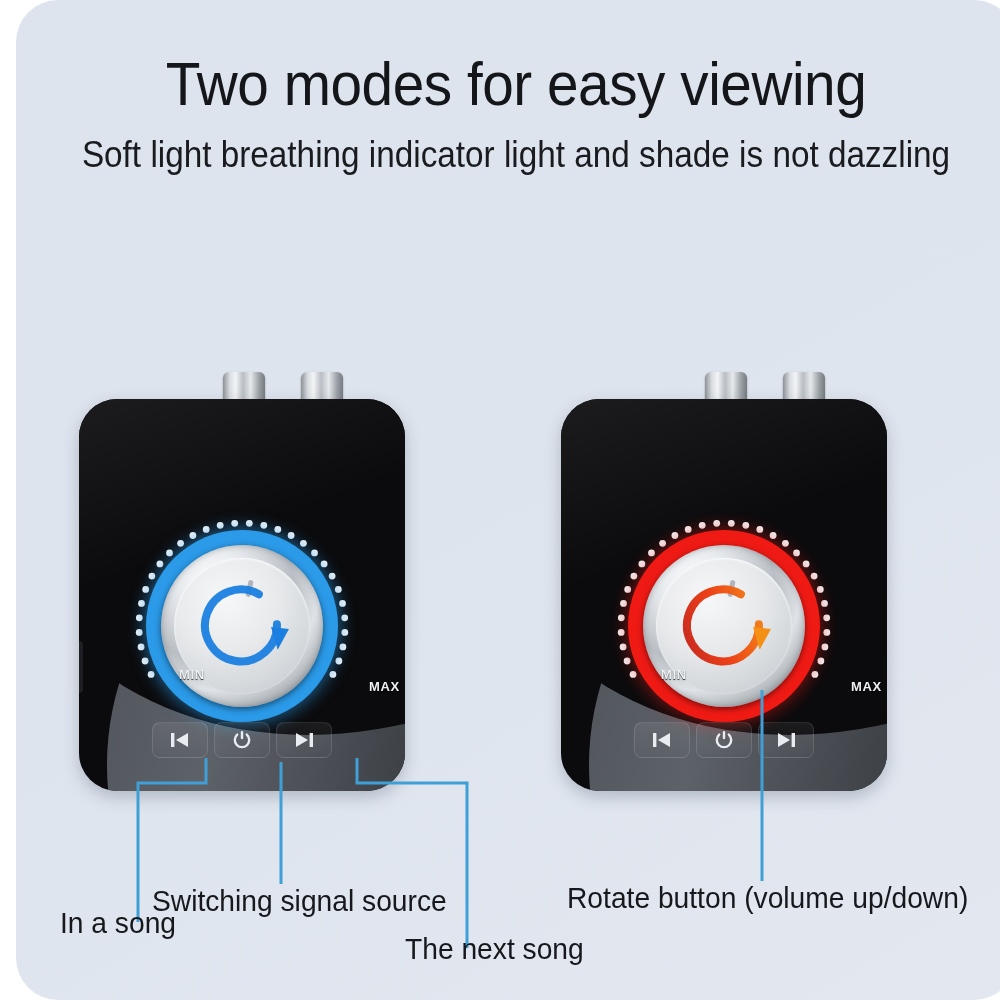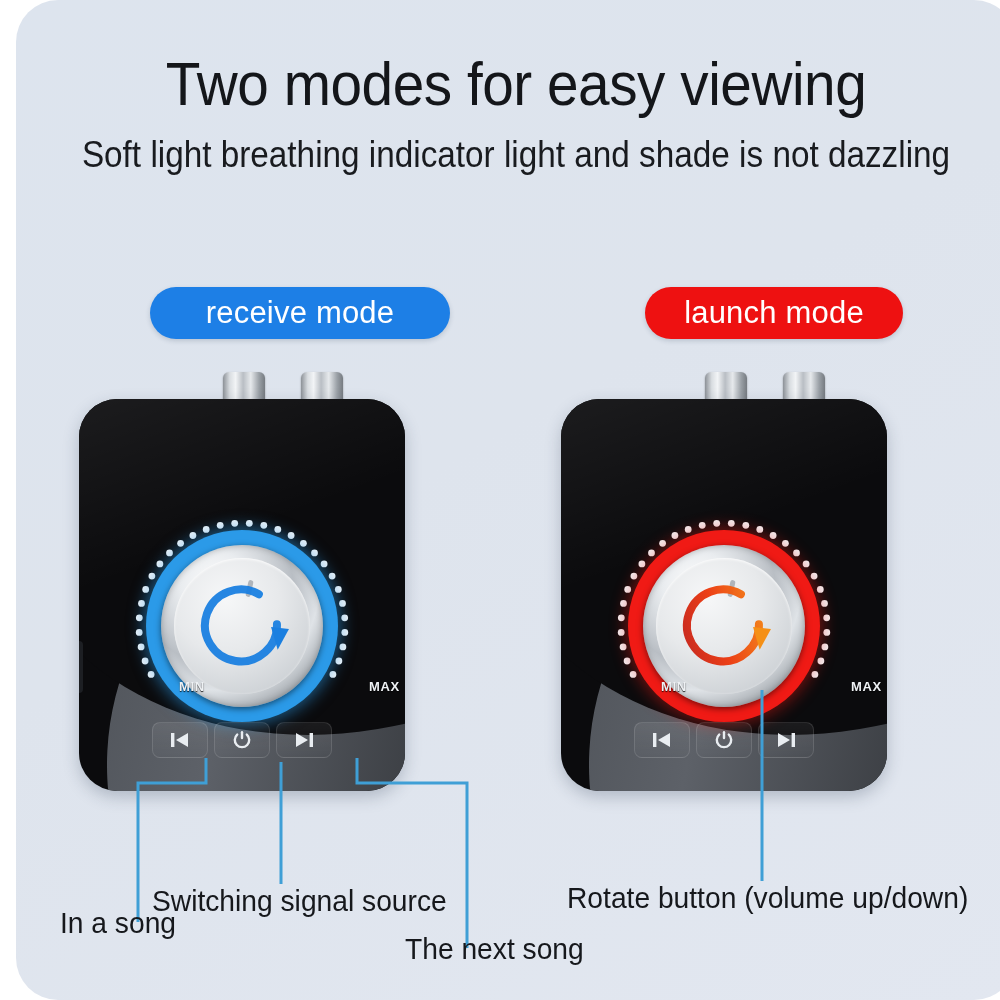--- a/index.html
+++ b/index.html
@@ -189,21 +189,21 @@
   .arrow-svg { position: absolute; left: 0; top: 0; width: 136px; height: 136px; }
 
   .minmax {
     position: absolute;
     font-size: 13px;
     font-weight: bold;
     color: #eef1f4;
     letter-spacing: 0.6px;
     text-shadow: 0 1px 1px rgba(0,0,0,0.8);
   }
-  .lbl-min { left: 100px; top: 280px; }
+  .lbl-min { left: 100px; top: 268px; }
   .lbl-max { left: 290px; top: 280px; }
 
   
   .btn-row {
     position: absolute;
     left: 50%;
     top: 323px;
     transform: translateX(-50%);
     display: flex;
     gap: 6px;
@@ -241,22 +241,20 @@
 </style>
 </head>
 <body>
 
 <div class="stage">
   <div class="bg-card"></div>
 
   <div class="headline">Two modes for easy viewing</div>
   <div class="subhead">Soft light breathing indicator light and shade is not dazzling</div>
 
-  <div class="pill pill-receive">receive mode</div>
-  <div class="pill pill-launch">launch mode</div>
 
   <div class="rca" style="left:207px; top:372px;"></div>
   <div class="rca" style="left:285px; top:372px;"></div>
 
   <div class="device dev-left">
     <div class="swoosh"></div>
     <div class="swoosh-top"></div>
     <div class="body-gloss"></div>
     <div class="side-port"></div>
 

